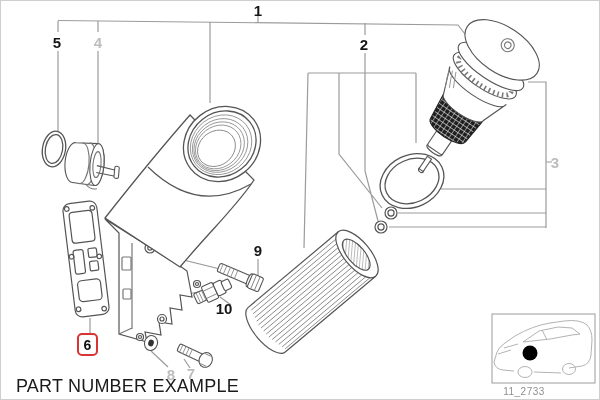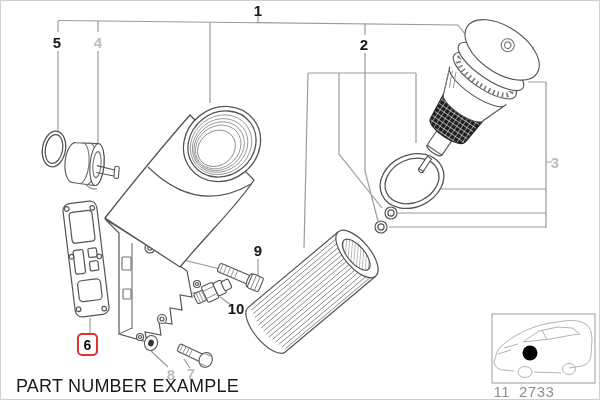--- a/index.html
+++ b/index.html
@@ -20,21 +20,21 @@
     border:2px solid #d93434;border-radius:5px;background:#fff;
     display:flex;align-items:center;justify-content:center;
     font-weight:700;font-size:14px;color:#111;box-sizing:border-box;
   }
   .caption{
     position:absolute;left:15px;top:375px;font-size:18px;color:#1a1a1a;
     letter-spacing:.2px;font-weight:400;white-space:nowrap;
   }
   .inset-code{
     position:absolute;left:523px;top:390px;transform:translate(-50%,-50%);
-    font-size:15px;color:#8f8f8f;letter-spacing:.5px;white-space:nowrap;
+    font-size:10px;color:#8f8f8f;letter-spacing:.5px;white-space:nowrap;
   }
 </style>
 </head>
 <body>
 
 <div class="stage">
 
   <svg width="600" height="400" viewBox="0 0 600 400">
     <defs>
       <pattern id="hatch" width="3" height="3" patternUnits="userSpaceOnUse" patternTransform="rotate(45)">
@@ -208,21 +208,21 @@
   </svg>
 
   <div class="callout" style="left:257px;top:9px">1</div>
   <div class="callout" style="left:363px;top:43px">2</div>
   <div class="callout inactive" style="left:554px;top:161px">3</div>
   <div class="callout inactive" style="left:97px;top:41px">4</div>
   <div class="callout" style="left:56px;top:41px">5</div>
   <div class="callout inactive" style="left:190px;top:372px">7</div>
   <div class="callout inactive" style="left:170px;top:373px">8</div>
   <div class="callout" style="left:257px;top:249px">9</div>
-  <div class="callout" style="left:235px;top:307px">10</div>
+  <div class="callout" style="left:223px;top:307px">10</div>
 
   <div class="hlbox">
     <span>6</span>
   </div>
 
   <div class="caption">PART NUMBER EXAMPLE</div>
   <div class="inset-code">11_2733</div>
 
 </div>
 

